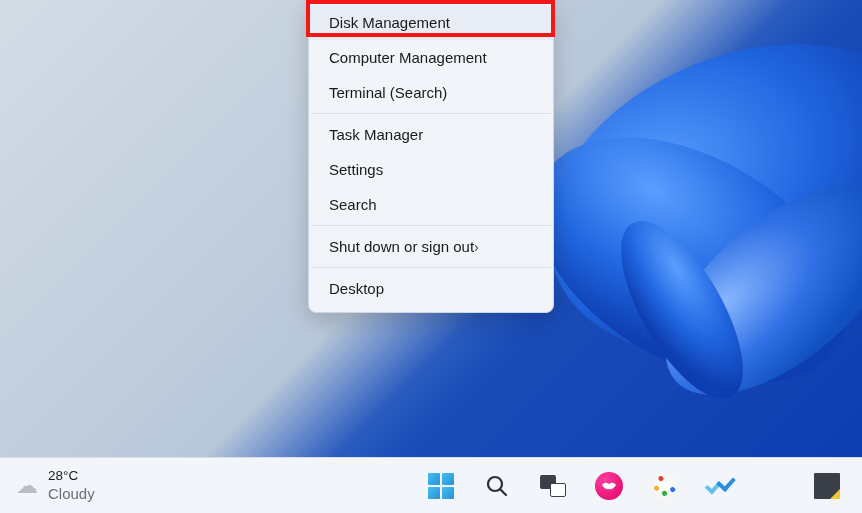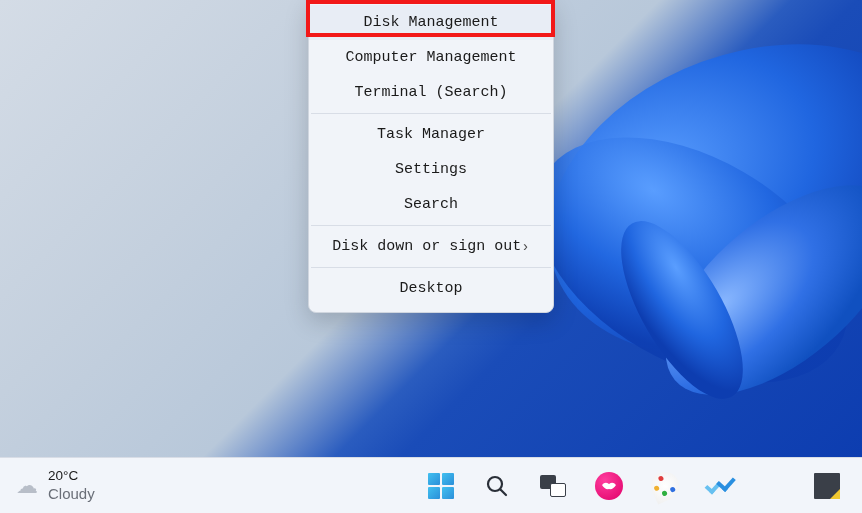--- a/index.html
+++ b/index.html
@@ -48,23 +48,22 @@
       border-radius: 8px;
       box-shadow: 0 8px 24px rgba(0,0,0,0.18);
       padding: 4px 0 6px 0;
     }
     .menu-item {
       padding: 9px 20px;
       font-size: 15px;
       color: #1a1a1a;
       display: flex;
       align-items: center;
-      justify-content: center;
+      justify-content: flex-start;
       cursor: pointer;
-      font-family: Liberation Mono, monospace;
     }
     .menu-item.highlighted {
       background: #e8edf5;
     }
     .menu-sep {
       height: 1px;
       background: #d8dde6;
       margin: 3px 2px;
     }
     .chevron {
@@ -277,37 +276,37 @@
       <span>Task Manager</span>
     </div>
     <div class="menu-item">
       <span>Settings</span>
     </div>
     <div class="menu-item">
       <span>Search</span>
     </div>
     <div class="menu-sep"></div>
     <div class="menu-item">
-      <span>Disk down or sign out</span>
+      <span>Shut down or sign out</span>
       <span class="chevron">›</span>
     </div>
     <div class="menu-sep"></div>
     <div class="menu-item">
       <span>Desktop</span>
     </div>
   </div>
 
   <div class="red-highlight"></div>
 </div>
 
 <div class="taskbar">
   <div class="weather">
     <span class="weather-icon">☁</span>
     <div class="weather-text">
-      <span class="weather-temp">20°C</span>
+      <span class="weather-temp">28°C</span>
       <span class="weather-cond">Cloudy</span>
     </div>
   </div>
 
   <div class="taskbar-center shifted">
     <div class="tbicon">
       <div class="start-logo">
         <div></div>
           <div></div>
           <div></div>

